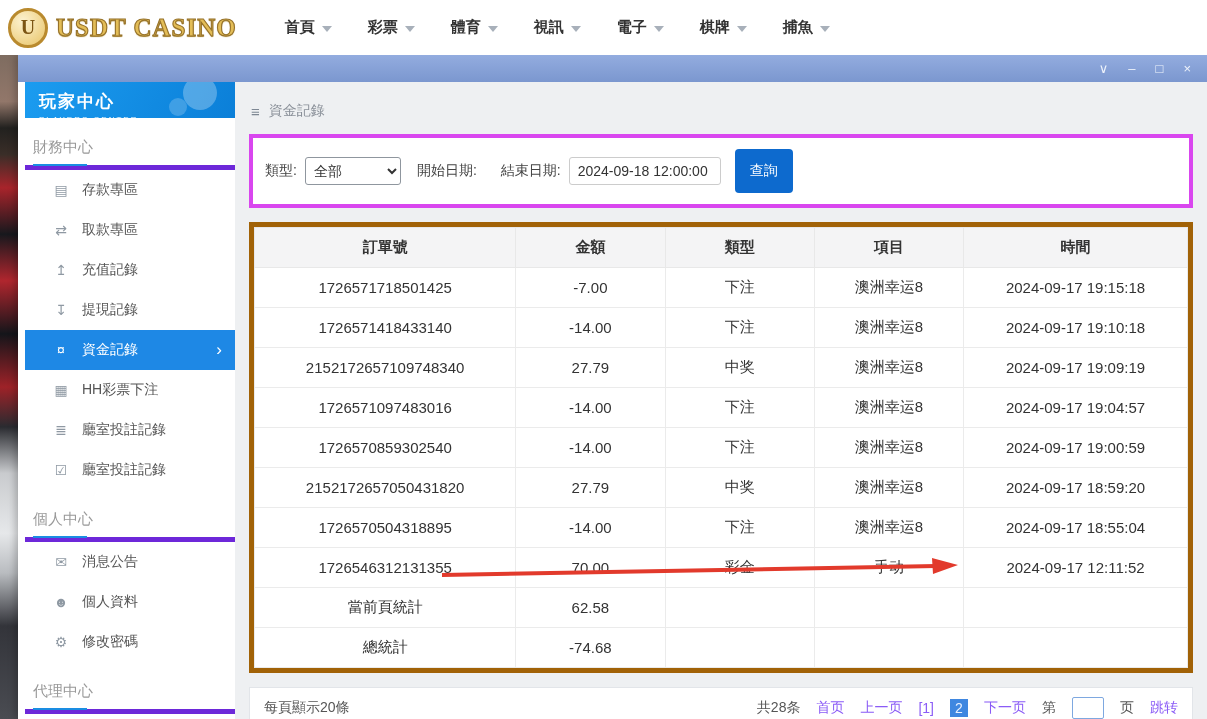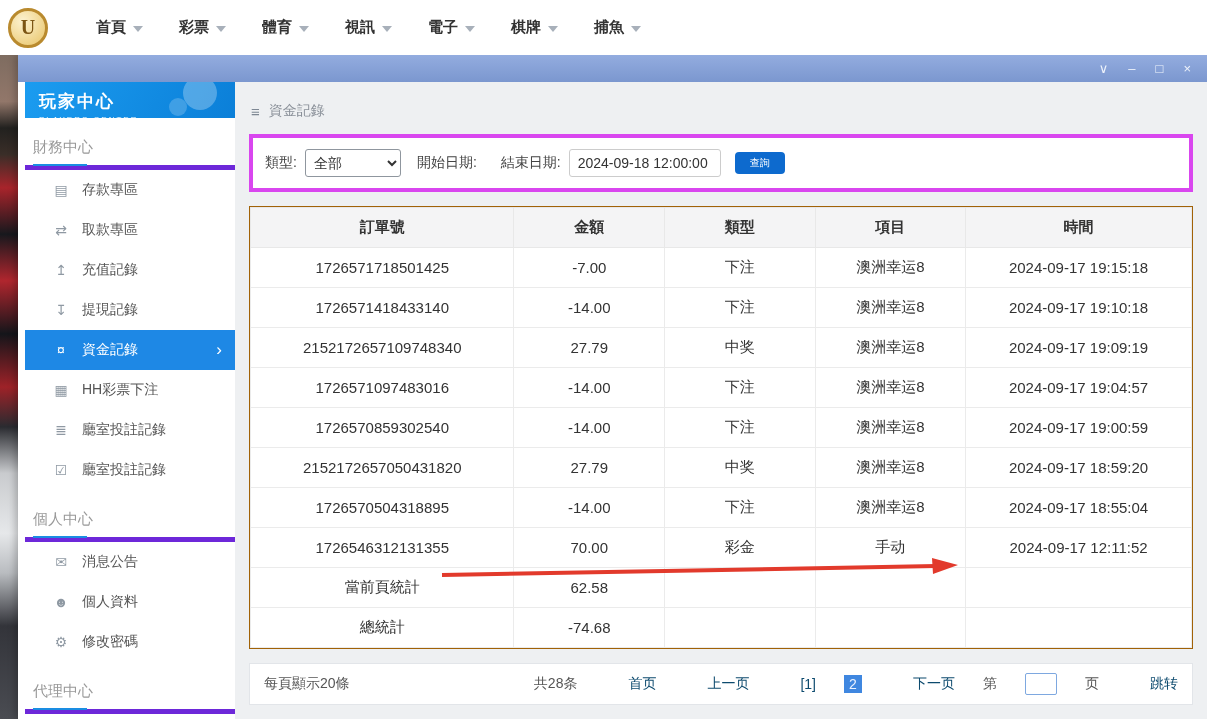--- a/index.html
+++ b/index.html
@@ -75,52 +75,53 @@
   .filter-card { margin:0 14px 14px 14px; background:#fff; border:4px solid #d946ef;
     padding:11px 12px; display:flex; align-items:center; font-size:14px; color:#444; }
   .flabel { margin-right:8px; }
   .flabel.g { margin-left:16px; }
   .type-select { height:28px; width:96px; border:1px solid #8f969e; border-radius:3px;
     font-size:14px; padding:0 4px; color:#333; background:#fff;
     font-family:"Liberation Sans","DejaVu Sans",sans-serif; }
   .date-input { height:28px; width:152px; border:1px solid #ccc; border-radius:3px;
     font-size:14px; padding:0 8px; color:#333;
     font-family:"Liberation Sans","DejaVu Sans",sans-serif; }
-  .query-btn { margin-left:14px; height:22px; padding:0 15px; background:#0d6ace;
-    border:none; border-radius:4px; color:#fff; font-size:10px; cursor:pointer;
+  .query-btn { margin-left:14px; height:44px; padding:0 15px; background:#0d6ace;
+    border:none; border-radius:4px; color:#fff; font-size:14px; cursor:pointer;
     font-family:"Liberation Sans","DejaVu Sans",sans-serif; }
 
-  .table-card { margin:0 14px; background:#fff; border:1px solid #a16207; }
+  .table-card { margin:0 14px; background:#fff; border:5px solid #a16207; }
   table { width:100%; border-collapse:collapse; table-layout:fixed; }
   th { background:#f4f4f5; font-weight:bold; font-size:15px; color:#333;
     height:40px; border:1px solid #e8e8e8; }
   td { height:40px; text-align:center; font-size:15px; color:#333;
     border:1px solid #ebebeb; }
 
   .footer-card { margin:14px; background:#fff; border:1px solid #e2e5e9; height:42px;
     display:flex; align-items:center; justify-content:space-between;
     padding:0 14px; font-size:14px; color:#555; }
-  .pager { display:flex; align-items:center; gap:28px; }
-  .pager .link { color:#0c4a6e; cursor:pointer;margin-left:23px; }
+  .pager { display:flex; align-items:center; gap:16px; }
+  .pager .link { color:#8b5cf6; cursor:pointer; }
   .page-current { background:#3f87e0; color:#eaf2ff; min-width:18px; text-align:center;
     padding:1px 5px; cursor:pointer; }
   .jump-input { width:32px; height:22px; border:1px solid #7ea8e0; border-radius:2px;
     text-align:center; font-size:13px; }
 
   .arrow-annotation { position:absolute; left:205px; top:475px; width:520px;
     height:26px; pointer-events:none; z-index:4; }
 </style>
 </head>
 <body>
 
 <div class="topbar">
   <div class="logo">
     <div class="logo-badge">
       <span>U</span>
     </div>
+    <div class="logo-text">USDT CASINO</div>
   </div>
   <nav class="nav" id="nav-items">
       <div class="nav-item">
         <span>首頁</span>
         <span class="caret"></span>
       </div>
       <div class="nav-item">
         <span>彩票</span>
         <span class="caret"></span>
       </div>

